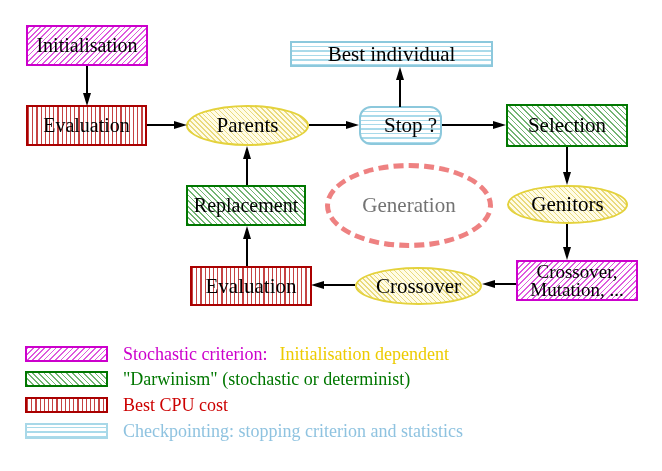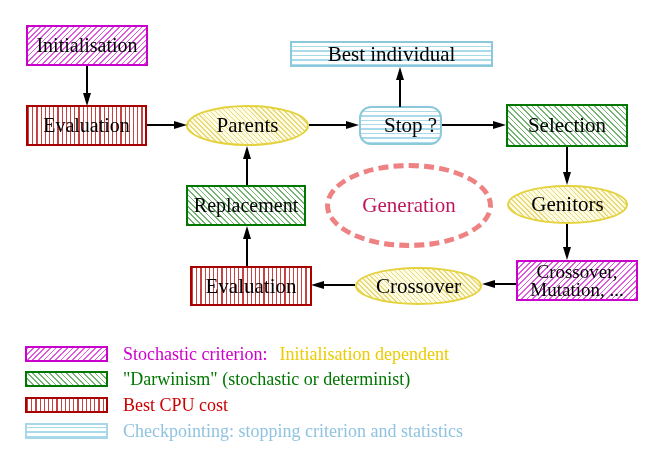--- a/index.html
+++ b/index.html
@@ -55,21 +55,21 @@
   .ellipse-yellow {
     border: 2px solid #e4d23c;
     border-radius: 50%;
     background: #fffce6 repeating-linear-gradient(45deg,
       rgba(226,206,90,0.75) 0px, rgba(226,206,90,0.75) 1px,
       rgba(255,255,255,0) 1px, rgba(255,255,255,0) 3.5px);
   }
   .ellipse-generation {
     border: 5px dashed #ee8181;
     border-radius: 50%;
-    color: #be185d;
+    color: #737373;
     background: transparent;
   }
 
   .label-lg { font-size: 21px; }
   .label-md { font-size: 20px; }
   .label-sm { font-size: 19px; line-height: 18px; }
 
   .vline { position: absolute; width: 2px; background: #000; }
   .hline { position: absolute; height: 2px; background: #000; }
   .head-up    { position: absolute; width: 0; height: 0;

